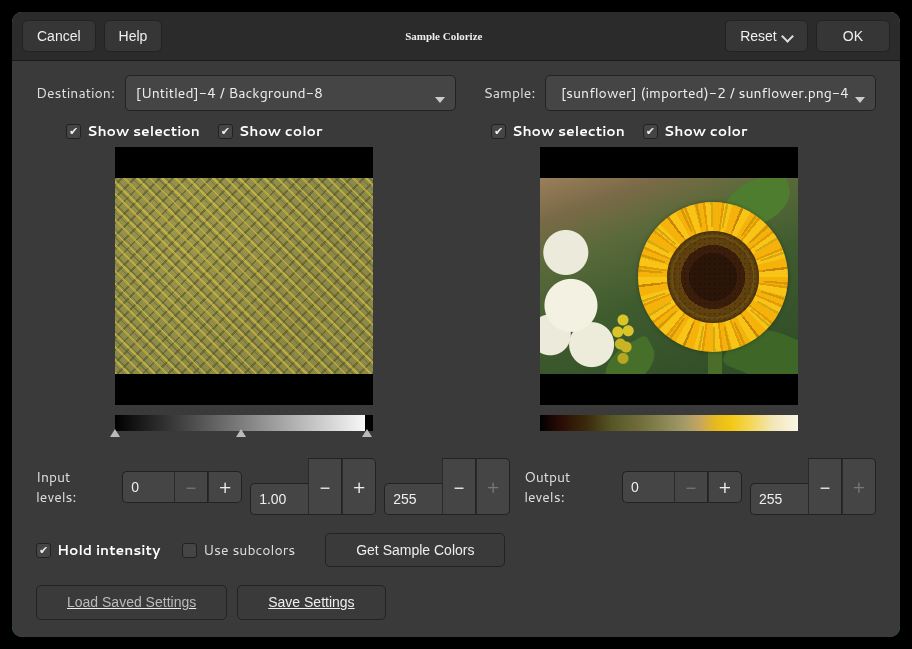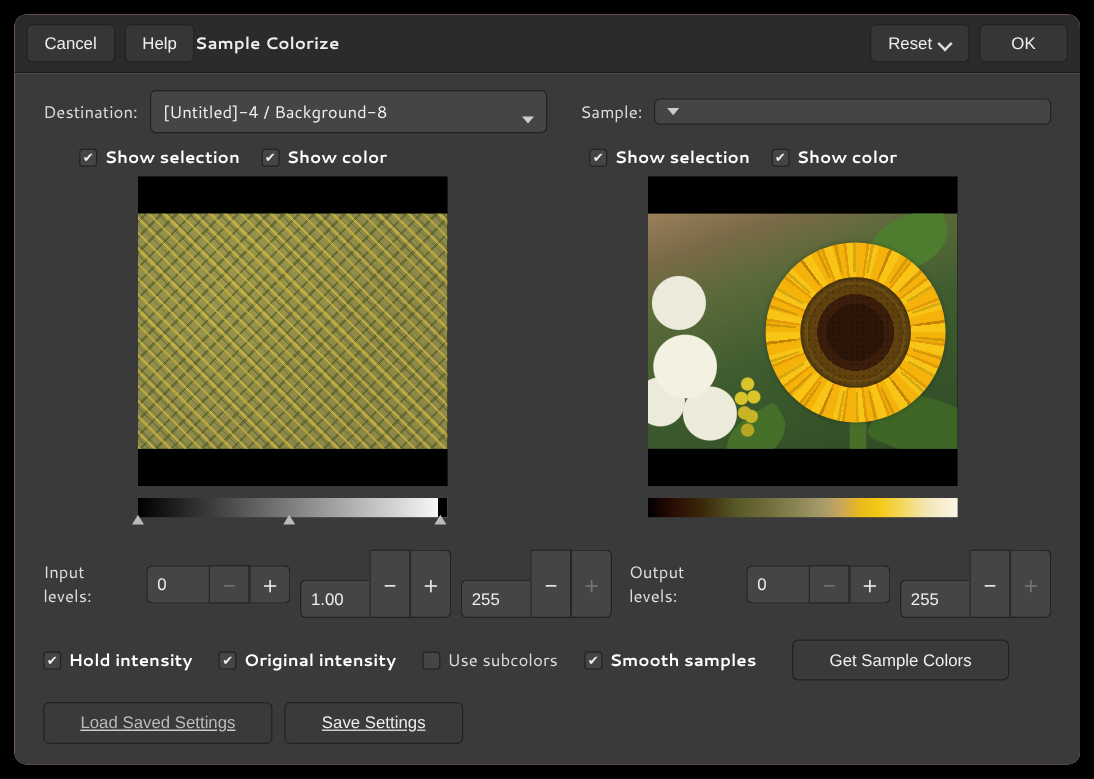--- a/index.html
+++ b/index.html
@@ -7,37 +7,37 @@
     background: #000;
     font-family: -apple-system, "Segoe UI", "Cantarell", sans-serif;
     font-size: 14px;
     color: #eee;
     width: 912px;
     height: 649px;
     overflow: hidden;
     padding: 12px;
   }
   .window {
-    background: #f9a8d4;
+    background: #0ea5e9;
     border-radius: 10px;
     width: 100%;
     height: 100%;
     display: flex;
     flex-direction: column;
     overflow: hidden;
   }
   .titlebar {
     display: flex;
     align-items: center;
     padding: 8px 10px;
     background: #2b2b2b;
     border-bottom: 1px solid #1a1a1a;
   }
   .titlebar .left, .titlebar .right { display: flex; gap: 8px; }
-  .titlebar .title { flex: 1; text-align: left; font-weight: 600; color: #eee; font-size: 14px;}
+  .titlebar .title { flex: 1; text-align: center; font-weight: 600; color: #eee; font-size: 11px; font-family: Liberation Serif, serif;}
   .btn {
     background: #3a3a3a;
     border: 1px solid #222;
     color: #eee;
     padding: 6px 14px;
     border-radius: 5px;
     font-size: 14px;
     cursor: pointer;
     display: inline-flex;
     align-items: center;
@@ -260,20 +260,21 @@
   <div class="content">
 
     <div class="row">
       <span class="label">Destination:</span>
       <div class="combo">
         <span class="combo-text">[Untitled]-4 / Background-8</span>
         <span class="tri-down"></span>
       </div>
       <span class="label" style="margin-left:18px">Sample:</span>
       <div class="combo right-align">
+        <span class="combo-text">[sunflower] (imported)-2 / sunflower.png-4</span>
         <span class="tri-down"></span>
       </div>
     </div>
 
     <div class="panels">
 
       <div class="panel">
         <div class="check-row">
           <label class="check">
             <span class="checkbox checked"></span>
@@ -359,31 +360,23 @@
         <div class="spin-btn plus disabled">+</div>
       </div>
     </div>
 
     <div class="options-row">
       <label class="check">
         <span class="checkbox checked"></span>
         <span class="check-label">Hold intensity</span>
       </label>
       <label class="check">
-        <span class="checkbox checked"></span>
-        <span class="check-label">Original intensity</span>
-      </label>
-      <label class="check">
         <span class="checkbox"></span>
         <span class="check-label thin">Use subcolors</span>
       </label>
-      <label class="check">
-        <span class="checkbox checked"></span>
-        <span class="check-label">Smooth samples</span>
-      </label>
       <button class="btn wide" style="margin-left:8px">Get Sample Colors</button>
     </div>
 
     <div class="bottom-row">
       <button class="btn wide" style="color:#bbb">Load Saved Settings</button>
       <button class="btn wide">Save Settings</button>
     </div>
 
   </div>
 </div>

